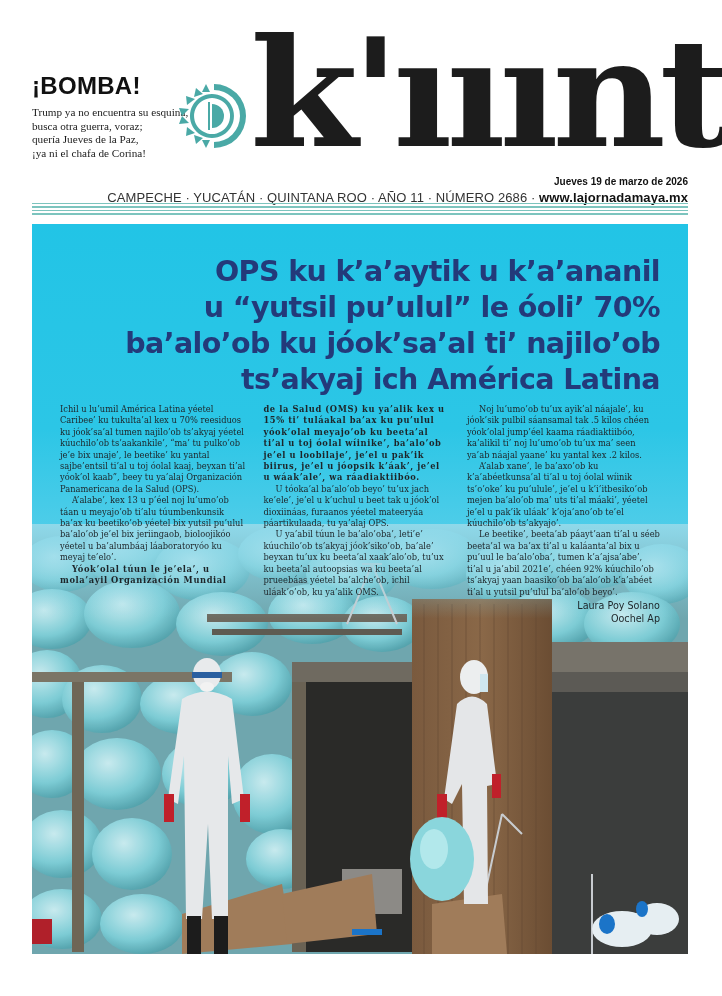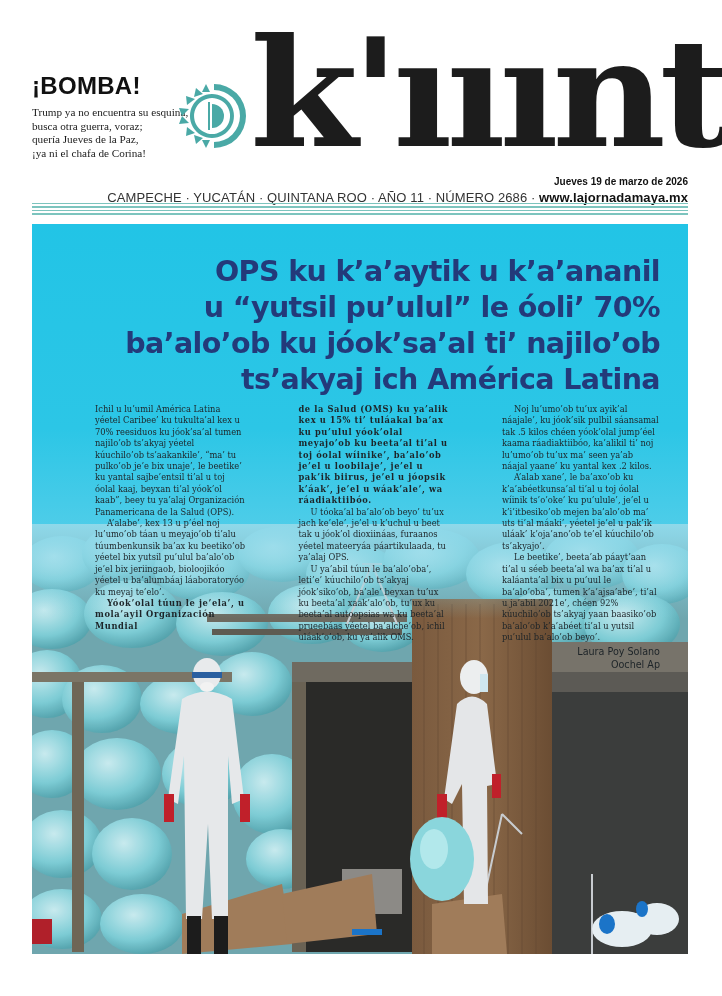--- a/index.html
+++ b/index.html
@@ -33,21 +33,21 @@
 
     .photo { position: absolute; left: 0; top: 300px; width: 656px; height: 430px; }
 
     .headline { position: absolute; right: 28px; top: 22px; width: 560px; text-align: right;
       font-family: "DejaVu Sans", sans-serif; font-weight: bold; font-size: 28.5px; line-height: 36px;
       color: #233a7a; letter-spacing: -0.6px; margin-top: 8px; }
     .headline div { white-space: nowrap; }
 
     .cols { position: absolute; left: 28px; top: 180px; width: 600px; display: flex; gap: 18px; }
     .col { width: 196px; font-family: "DejaVu Serif", serif; font-size: 8.3px; line-height: 11.4px; color: #1d2428; }
-    .col p { text-indent: 0; margin-left: 35px; }
+    .col p { text-indent: 0; }
     .col p.ind { text-indent: 12px; }
     .col .tight { letter-spacing: 0.6px; font-weight: bold; }
     .col3 { width: 204px; }
 
     .byline { margin-top: 1px; text-align: right; font-family: "DejaVu Sans", sans-serif; font-size: 9.6px; line-height: 13px; color: #1d2428; }
   </style>
 </head>
 <body>
 
 <div class="ear">

